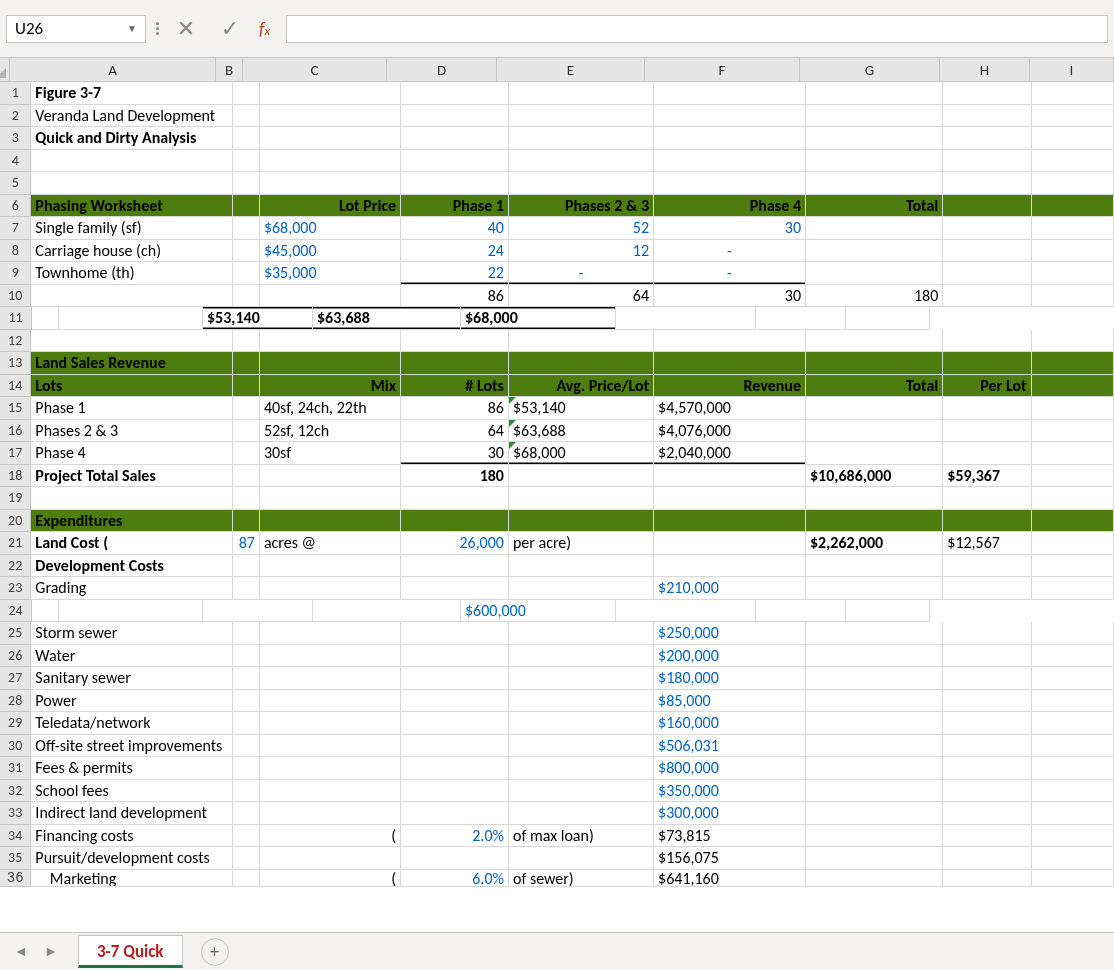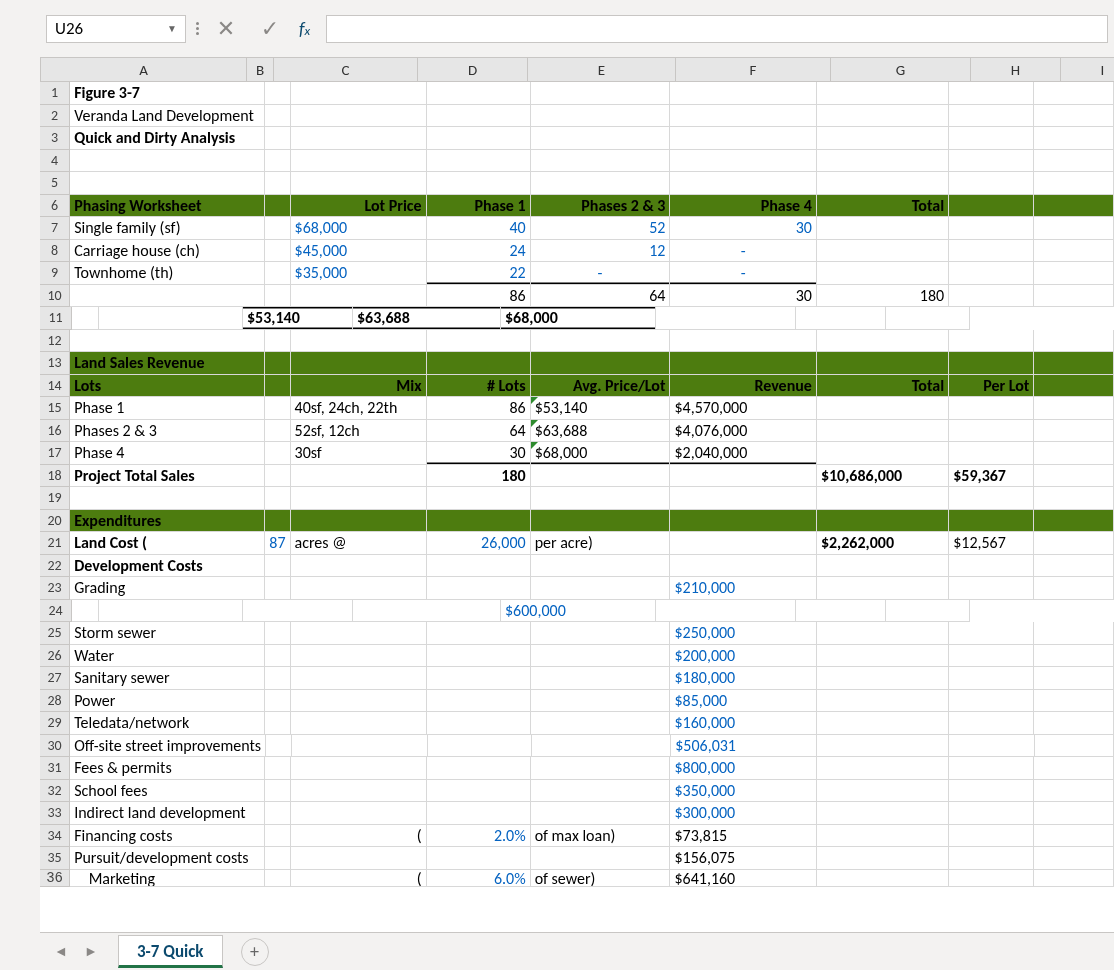--- a/index.html
+++ b/index.html
@@ -11,21 +11,20 @@
     color: #000;
     user-select: none;
   }
   .app {
     width: 1114px;
     height: 970px;
     background: #f3f2f1;
     display: flex;
     flex-direction: column;
     overflow: hidden;
-    padding-left: 40px;
   }
   
   .formula-bar {
     height: 58px;
     display: flex;
     align-items: center;
     background: #f3f2f1;
     border-bottom: 1px solid #c8c6c4;
     padding: 0 6px;
     gap: 10px;
@@ -56,21 +55,21 @@
   }
   .dot { width:3px; height:3px; background:#8a8886; border-radius:50%;}
   .fb-btn {
     color: #8a8886;
     font-size: 22px;
     width: 34px; text-align:center;
   }
   .fx {
     font-style: italic;
     font-size: 18px;
-    color: #0c4a6e;
+    color: #c2410c;
     margin-left: 2px;
   }
   .formula-input {
     flex: 1;
     height: 28px;
     background: #fff;
     border: 1px solid #c8c6c4;
     margin-left: 6px;
   }
   
@@ -176,21 +175,21 @@
     color: #8a8886;
     font-size: 14px;
   }
   .tab {
     background: #fff;
     border: 1px solid #c8c6c4;
     border-bottom: 3px solid #217346;
     padding: 5px 18px 3px;
     font-size: 17px;
     font-weight: bold;
-    color: #0c4a6e;
+    color: #b91c1c;
     margin-left: 10px;
   }
   .tab-plus {
     width: 28px; height:28px;
     border: 1px solid #c8c6c4;
     border-radius: 50%;
     margin-left: 14px;
     display:flex; align-items:center; justify-content:center;
     color:#666;
     font-size: 18px;

